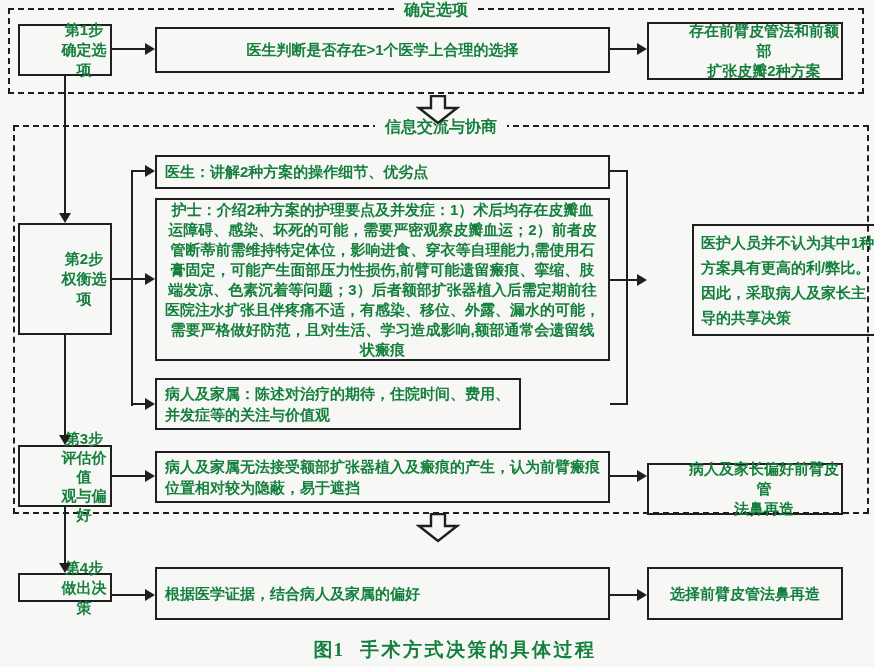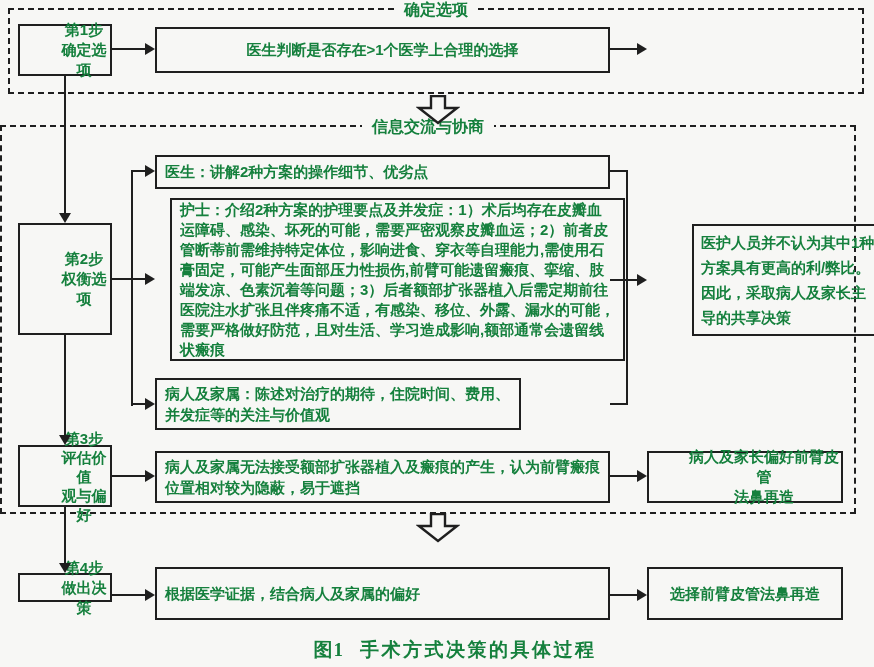--- a/index.html
+++ b/index.html
@@ -30,50 +30,52 @@
         border-left:6px solid transparent; border-right:6px solid transparent;
         border-top:10px solid #1f1f1f; }
   .flow-arrow { position:absolute; }
   .caption {
     position:absolute; left:0; right:0; top:637px; text-align:center;
     font-family:"Liberation Serif", serif; font-size:19px; font-weight:bold;
   }
   .caption .cap-label { margin-right:16px; letter-spacing:1px;margin-left:36px; }
   .caption .cap-text { letter-spacing:2.5px; }
   .consensus-text { line-height:25px; padding:4px 7px; text-align:left;margin-left:44px; }
-  .nurse-text { line-height:20px; padding:1px 8px; text-align:left;margin-left:15px; }
+  .nurse-text { line-height:20px; padding:1px 8px; text-align:center; }
 </style>
 </head>
 <body>
 
 <div class="page">
 
   <div class="section" style="left:8px;top:8px;width:856px;height:86px;">
     <div class="sec-title">确定选项</div>
   </div>
-  <div class="section" style="left:0;top:125px;width:856px;height:389px;">
+  <div class="section" style="left:13px;top:125px;width:856px;height:389px;">
     <div class="sec-title">信息交流与协商</div>
   </div>
 
   <div class="box center pre" style="left:18px;top:24px;width:94px;height:52px;">第1步
 确定选项</div>
   <div class="box center padded" style="left:155px;top:27px;width:455px;height:46px;">医生判断是否存在&gt;1个医学上合理的选择</div>
+  <div class="box center pre" style="left:647px;top:22px;width:196px;height:58px;">存在前臂皮管法和前额部
+扩张皮瓣2种方案</div>
 
   <div class="box center pre" style="left:18px;top:223px;width:94px;height:112px;">第2步
 权衡选项</div>
   <div class="box padded" style="left:155px;top:155px;width:455px;height:34px;">医生：讲解2种方案的操作细节、优劣点</div>
   <div class="box nurse-text" style="left:155px;top:198px;width:455px;height:163px;">护士：介绍2种方案的护理要点及并发症：1）术后均存在皮瓣血运障碍、感染、坏死的可能，需要严密观察皮瓣血运；2）前者皮管断蒂前需维持特定体位，影响进食、穿衣等自理能力,需使用石膏固定，可能产生面部压力性损伤,前臂可能遗留瘢痕、挛缩、肢端发凉、色素沉着等问题；3）后者额部扩张器植入后需定期前往医院注水扩张且伴疼痛不适，有感染、移位、外露、漏水的可能，需要严格做好防范，且对生活、学习造成影响,额部通常会遗留线状瘢痕</div>
   <div class="box padded" style="left:155px;top:378px;width:366px;height:52px;line-height:21px;">病人及家属：陈述对治疗的期待，住院时间、费用、并发症等的关注与价值观</div>
   <div class="box consensus-text" style="left:648px;top:224px;width:195px;height:112px;">医护人员并不认为其中1种方案具有更高的利/弊比。因此，采取病人及家长主导的共享决策</div>
 
   <div class="box center pre" style="left:18px;top:445px;width:94px;height:62px;line-height:19px;">第3步
 评估价值
 观与偏好</div>
   <div class="box padded" style="left:155px;top:451px;width:455px;height:52px;line-height:21px;">病人及家属无法接受额部扩张器植入及瘢痕的产生，认为前臂瘢痕位置相对较为隐蔽，易于遮挡</div>
-  <div class="box center pre" style="left:647px;top:451px;width:196px;height:52px;">病人及家长偏好前臂皮管
+  <div class="box center pre" style="left:647px;top:463px;width:196px;height:52px;">病人及家长偏好前臂皮管
 法鼻再造</div>
 
   <div class="box center pre" style="left:18px;top:573px;width:94px;height:29px;text-align:center;">第4步
 做出决策</div>
   <div class="box padded" style="left:155px;top:567px;width:455px;height:53px;">根据医学证据，结合病人及家属的偏好</div>
   <div class="box center" style="left:647px;top:567px;width:196px;height:53px;">选择前臂皮管法鼻再造</div>
 
   <div class="hl" style="left:112px;top:48px;width:34px;"></div>
   <div class="tr" style="left:145px;top:43px;"></div>
   <div class="hl" style="left:610px;top:48px;width:29px;"></div>

